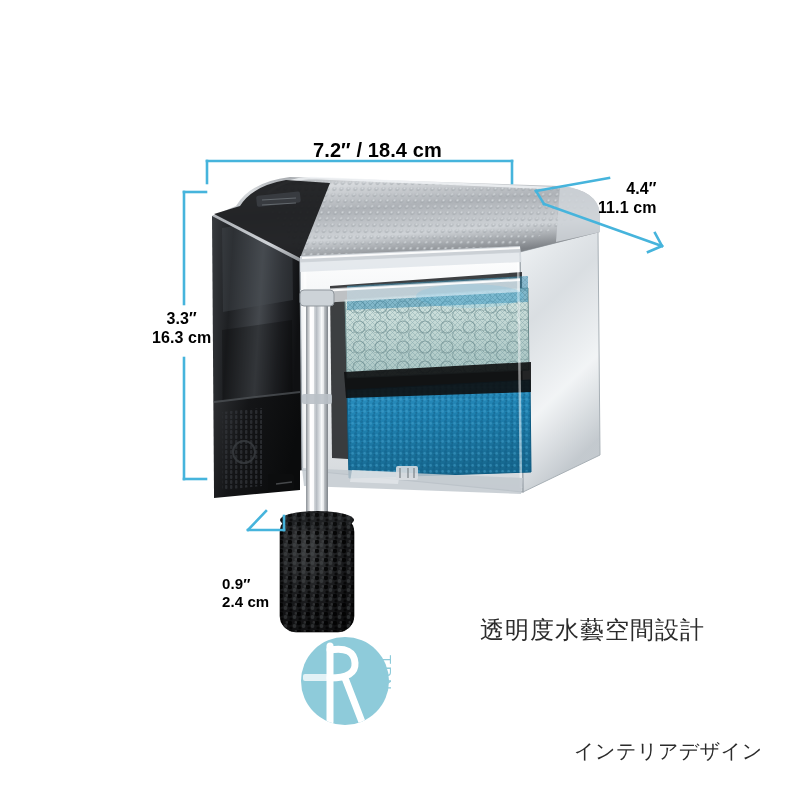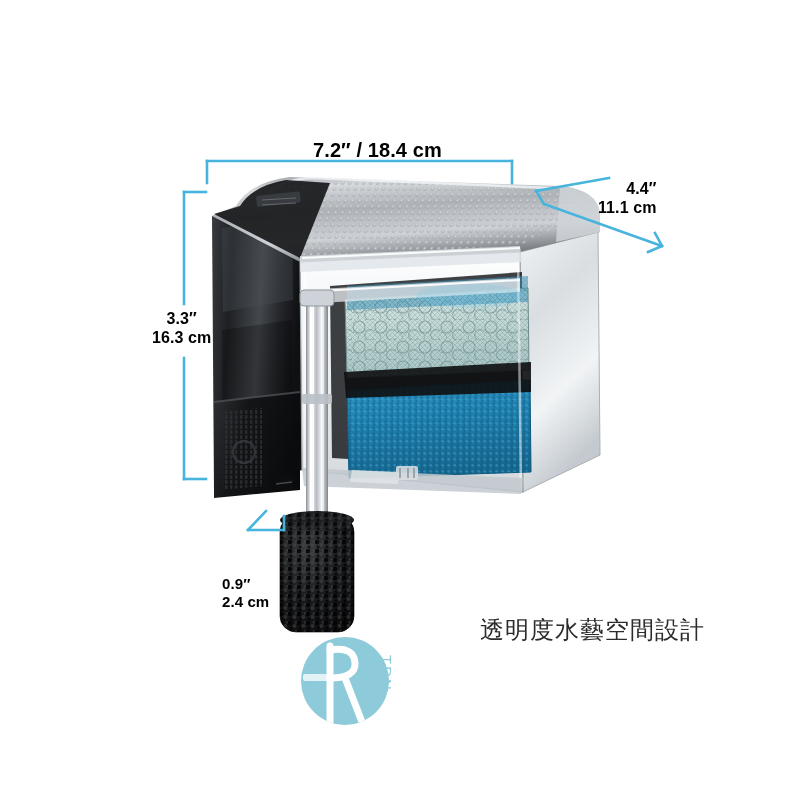--- a/index.html
+++ b/index.html
@@ -281,14 +281,15 @@
 
   <div class="dim-label" id="dim-top-label">7.2″ / 18.4 cm</div>
   <div class="dim-label" id="dim-right-label">4.4″
 11.1 cm</div>
   <div class="dim-label" id="dim-left-label">3.3″
 16.3 cm</div>
   <div class="dim-label" id="dim-bot-label">0.9″
 2.4 cm</div>
 
   <div class="brand-line" id="brand-cjk-1">透明度水藝空間設計</div>
+  <div class="brand-line" id="brand-cjk-3">インテリアデザイン</div>
 
 </div>
 
 </body></html>

